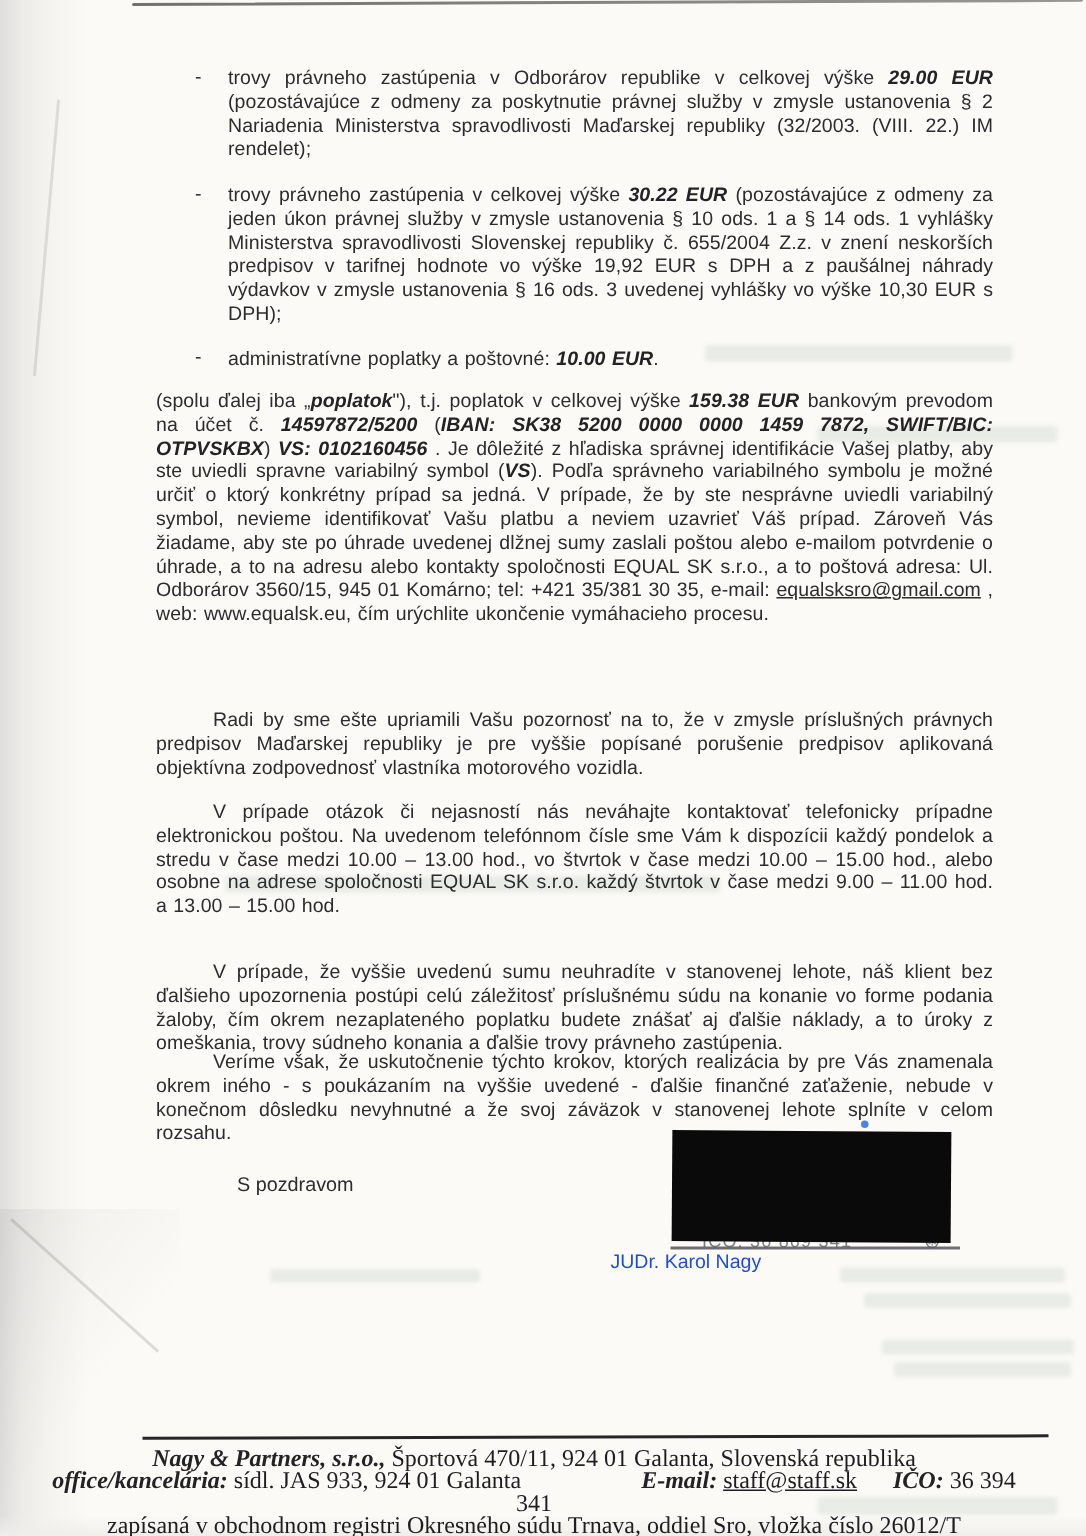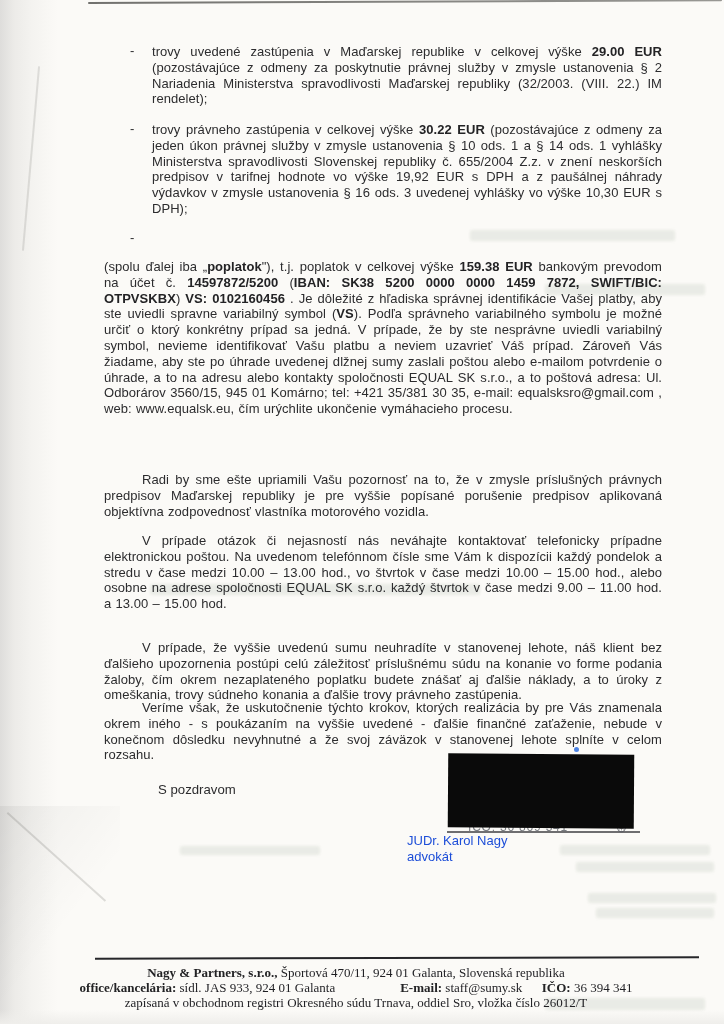--- a/index.html
+++ b/index.html
@@ -50,22 +50,22 @@
   
   .content{
     position:absolute;left:104px;top:0;width:558px;
     font-size:13px;line-height:15.8px;text-align:justify;
     letter-spacing:.05px;word-spacing:.6px;
   }
   .bullet{position:absolute;left:0;right:0;padding-left:48px;}
   .bullet .dash{position:absolute;left:26px;top:-1px;}
   .para{position:absolute;left:0;right:0;margin:0;}
   .para.indent{text-indent:38px;margin-top:24px;}
-  .bold{font-weight:bold;color:#232325;}
-  .und{}
+  .bold{font-weight:bold;color:#232325;font-style:italic;}
+  .und{text-decoration:underline;}
   .closing{position:absolute;left:158px;top:782px;font-size:13.2px;}
   
   .stamp-line{
     position:absolute;left:447px;top:831px;width:193px;height:1.6px;
     background:rgba(75,75,78,.8);z-index:1;
   }
   .stamp-frag{
     position:absolute;left:468px;top:820px;width:180px;z-index:1;
     font-size:12px;letter-spacing:.8px;color:rgba(85,88,96,.78);
     white-space:nowrap;
@@ -84,21 +84,21 @@
     position:absolute;left:407px;top:833px;width:220px;z-index:3;
     text-align:left;font-size:13px;line-height:15.6px;color:#1d4ed8;
   }
   
   .footer-rule{
     position:absolute;left:95px;top:957px;width:604px;height:1.6px;
     background:#26262a;transform:rotate(-0.15deg);
   }
   .footer{
     position:absolute;left:30px;top:965px;width:652px;text-align:center;
-    font-family:"Liberation Serif", serif;font-size:13px;line-height:15px;color:#1e1e22;
+    font-family:"Liberation Serif", serif;font-size:16px;line-height:15px;color:#1e1e22;
   }
   .footer p{margin:0;}
 </style>
 </head>
 <body>
 
 <div class="page">
 
   <div class="edge-shade-left"></div>
   <div class="edge-shade-bottom"></div>
@@ -114,52 +114,52 @@
   <div class="bt" style="left:576px;top:862px;width:138px;height:10px"></div>
   <div class="bt" style="left:588px;top:893px;width:128px;height:10px"></div>
   <div class="bt" style="left:596px;top:908px;width:118px;height:10px"></div>
   <div class="bt" style="left:180px;top:846px;width:140px;height:9px"></div>
   <div class="bt" style="left:545px;top:998px;width:160px;height:12px"></div>
 
   <div class="content">
 
     <div class="bullet" style="top:44px">
       <span class="dash">-</span>
-      <span><span>trovy uvedené zastúpenia v Maďarskej republike v celkovej výške </span><span class="bold">29.00 EUR</span><span> (pozostávajúce z odmeny za poskytnutie právnej služby v zmysle ustanovenia § 2 Nariadenia Ministerstva spravodlivosti Maďarskej republiky (32/2003. (VIII. 22.) IM rendelet);</span></span>
+      <span><span>trovy právneho zastúpenia v Odborárov republike v celkovej výške </span><span class="bold">29.00 EUR</span><span> (pozostávajúce z odmeny za poskytnutie právnej služby v zmysle ustanovenia § 2 Nariadenia Ministerstva spravodlivosti Maďarskej republiky (32/2003. (VIII. 22.) IM rendelet);</span></span>
     </div>
 
     <div class="bullet" style="top:122px">
       <span class="dash">-</span>
       <span><span>trovy právneho zastúpenia v celkovej výške </span><span class="bold">30.22 EUR</span><span> (pozostávajúce z odmeny za jeden úkon právnej služby v zmysle ustanovenia § 10 ods. 1 a § 14 ods. 1 vyhlášky Ministerstva spravodlivosti Slovenskej republiky č. 655/2004 Z.z. v znení neskorších predpisov v tarifnej hodnote vo výške 19,92 EUR s DPH a z paušálnej náhrady výdavkov v zmysle ustanovenia § 16 ods. 3 uvedenej vyhlášky vo výške 10,30 EUR s DPH);</span></span>
     </div>
 
     <div class="bullet" style="top:231px">
       <span class="dash">-</span>
+      <span><span>administratívne poplatky a poštovné: </span><span class="bold">10.00 EUR</span><span>.</span></span>
     </div>
 
     <p class="para" style="top:259px"><span>(spolu ďalej iba „</span><span class="bold">poplatok</span><span>"), t.j. poplatok v celkovej výške </span><span class="bold">159.38 EUR</span><span> bankovým prevodom na účet č. </span><span class="bold">14597872/5200</span><span> (</span><span class="bold">IBAN: SK38 5200 0000 0000 1459 7872, SWIFT/BIC: OTPVSKBX</span><span>) </span><span class="bold">VS: 0102160456</span><span> . Je dôležité z hľadiska správnej identifikácie Vašej platby, aby ste uviedli spravne variabilný symbol (</span><span class="bold">VS</span><span>). Podľa správneho variabilného symbolu je možné určiť o ktorý konkrétny prípad sa jedná. V prípade, že by ste nesprávne uviedli variabilný symbol, nevieme identifikovať Vašu platbu a neviem uzavrieť Váš prípad. Zároveň Vás žiadame, aby ste po úhrade uvedenej dlžnej sumy zaslali poštou alebo e-mailom potvrdenie o úhrade, a to na adresu alebo kontakty spoločnosti EQUAL SK s.r.o., a to poštová adresa: Ul. Odborárov 3560/15, 945 01 Komárno; tel: +421 35/381 30 35, e-mail: </span><span class="und">equalsksro@gmail.com</span><span> , web: www.equalsk.eu, čím urýchlite ukončenie vymáhacieho procesu.</span></p>
     <p class="para indent" style="top:448px"><span>Radi by sme ešte upriamili Vašu pozornosť na to, že v zmysle príslušných právnych predpisov Maďarskej republiky je pre vyššie popísané porušenie predpisov aplikovaná objektívna zodpovednosť vlastníka motorového vozidla.</span></p>
     <p class="para indent" style="top:509px"><span>V prípade otázok či nejasností nás neváhajte kontaktovať telefonicky prípadne elektronickou poštou. Na uvedenom telefónnom čísle sme Vám k dispozícii každý pondelok a stredu v čase medzi 10.00 – 13.00 hod., vo štvrtok v čase medzi 10.00 – 15.00 hod., alebo osobne na adrese spoločnosti EQUAL SK s.r.o. každý štvrtok v čase medzi 9.00 – 11.00 hod. a 13.00 – 15.00 hod.</span></p>
     <p class="para indent" style="top:616px"><span>V prípade, že vyššie uvedenú sumu neuhradíte v stanovenej lehote, náš klient bez ďalšieho upozornenia postúpi celú záležitosť príslušnému súdu na konanie vo forme podania žaloby, čím okrem nezaplateného poplatku budete znášať aj ďalšie náklady, a to úroky z omeškania, trovy súdneho konania a ďalšie trovy právneho zastúpenia.</span></p>
     <p class="para indent" style="top:676px"><span>Veríme však, že uskutočnenie týchto krokov, ktorých realizácia by pre Vás znamenala okrem iného - s poukázaním na vyššie uvedené - ďalšie finančné zaťaženie, nebude v konečnom dôsledku nevyhnutné a že svoj záväzok v stanovenej lehote splníte v celom rozsahu.</span></p>
   </div>
 
   <div class="closing">S pozdravom</div>
 
   <div class="stamp-line"></div>
   <div class="stamp-frag">IČO: 36 869 341</div>
   <div class="stamp-mark">⊛</div>
   <div class="redaction"></div>
   <div class="pen-dot"></div>
 
   <div class="sig-block">
     <div>JUDr. Karol Nagy</div>
-    <div>advokát</div>
   </div>
 
   <div class="footer-rule"></div>
   <div class="footer">
     <p><span class="bold">Nagy &amp; Partners, s.r.o.,</span><span> Športová 470/11, 924 01 Galanta, Slovenská republika</span></p>
-    <p><span class="bold">office/kancelária:</span><span> sídl. JAS 933, 924 01 Galanta</span><span>     </span><span class="bold">E-mail:</span><span> </span><span class="und">staff@sumy.sk</span><span>  </span><span class="bold">IČO:</span><span> 36 394 341</span></p>
+    <p><span class="bold">office/kancelária:</span><span> sídl. JAS 933, 924 01 Galanta</span><span>     </span><span class="bold">E-mail:</span><span> </span><span class="und">staff@staff.sk</span><span>  </span><span class="bold">IČO:</span><span> 36 394 341</span></p>
     <p>zapísaná v obchodnom registri Okresného súdu Trnava, oddiel Sro, vložka číslo 26012/T</p>
   </div>
 
 </div>
 
 </body></html>

